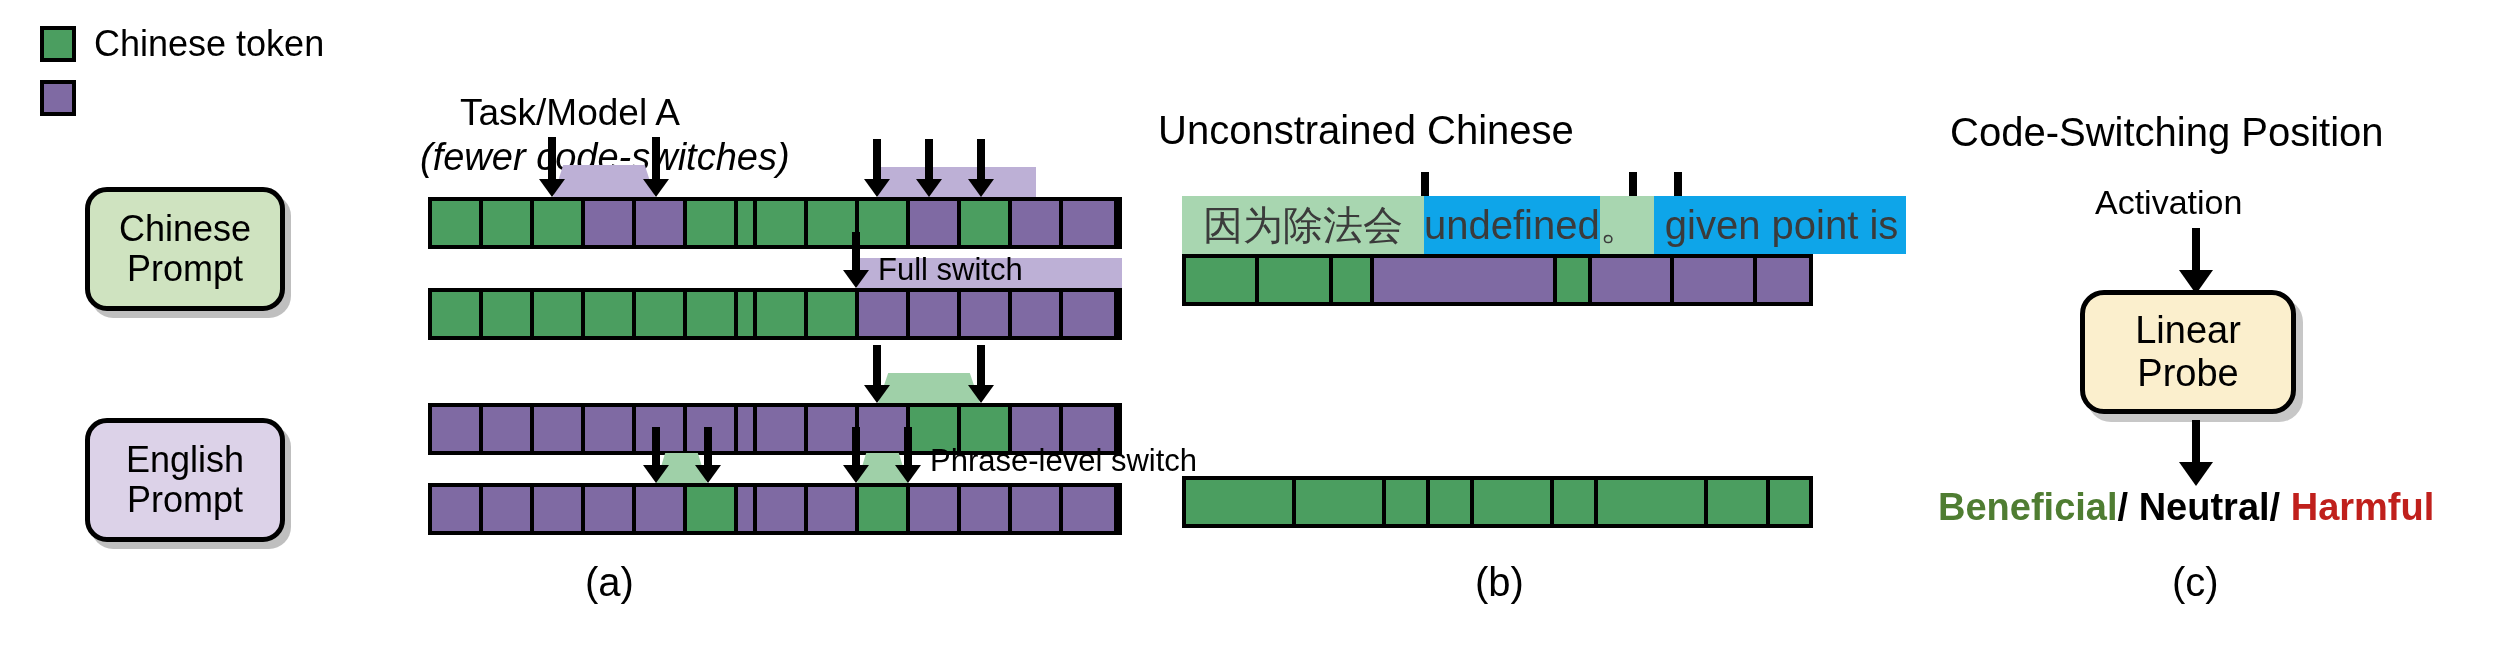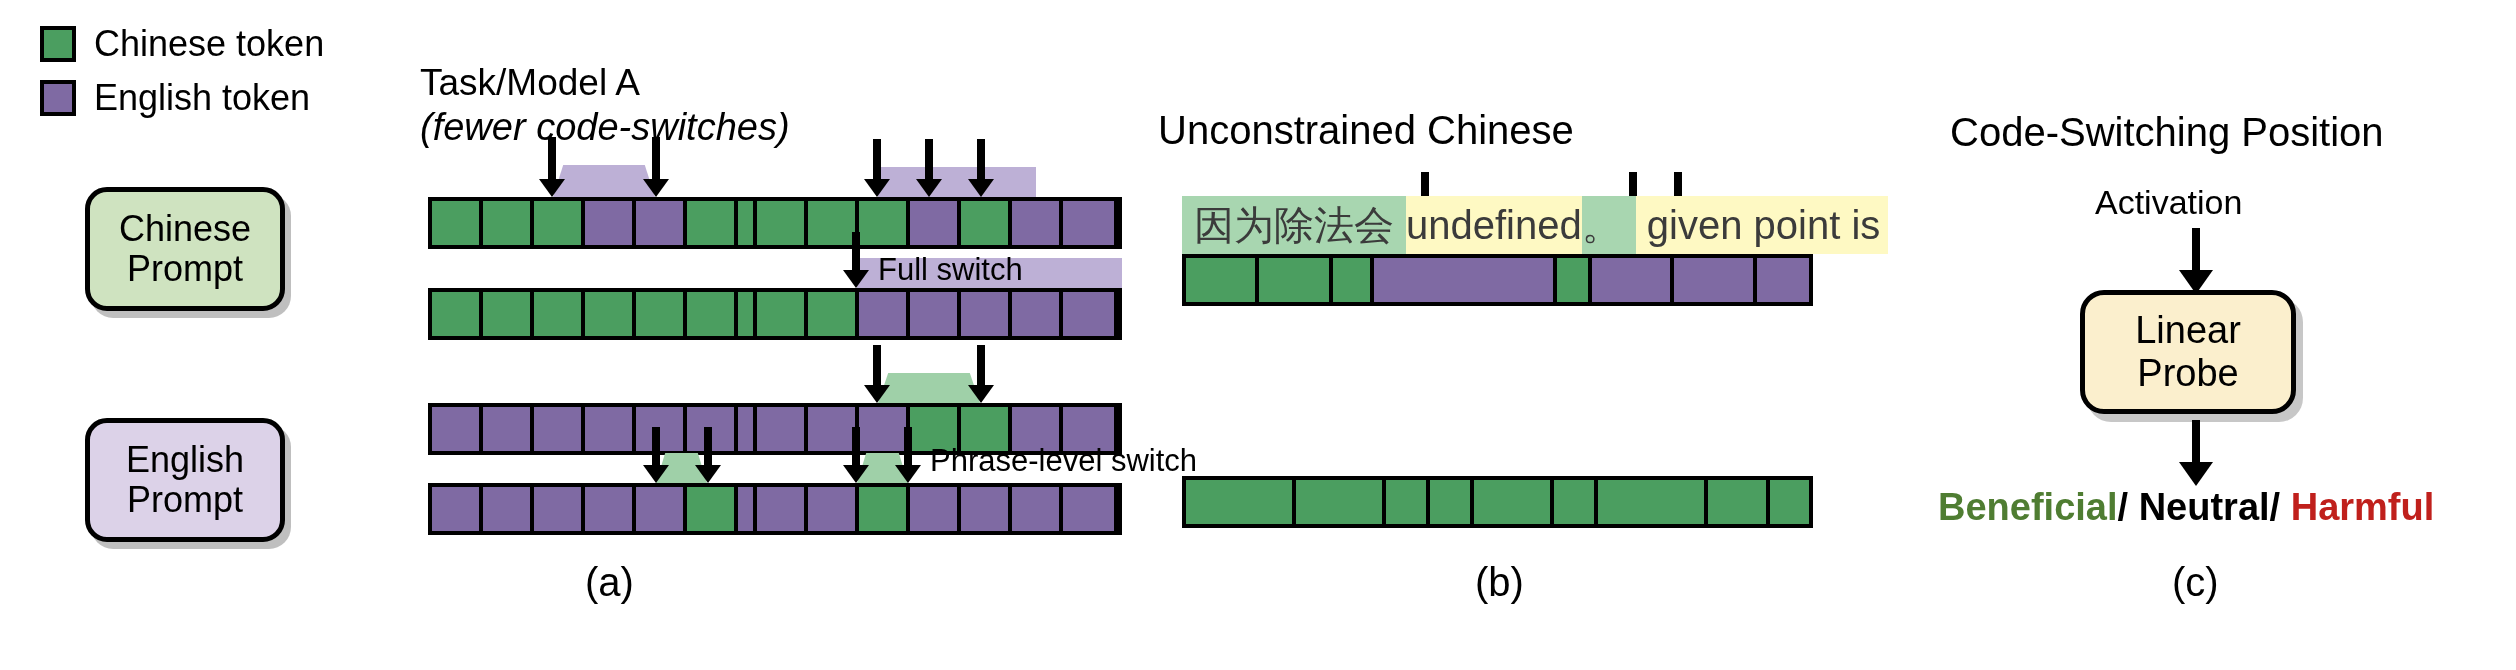--- a/index.html
+++ b/index.html
@@ -24,21 +24,21 @@
     position:absolute;box-sizing:border-box;
     border:5px solid #000;border-radius:22px;
     display:flex;flex-direction:column;align-items:center;justify-content:center;
     font-size:36px;line-height:1.12;text-align:left;
     box-shadow:6px 7px 0 rgba(0,0,0,.25);
   }
   .pill.green{background:#cfe3c0;}
   .pill.purple{background:#dcd2e8;}
 
   
-  .colhead{position:absolute;text-align:left;width:300px;}
+  .colhead{position:absolute;text-align:center;width:300px;margin-top:30px;}
   .colhead .l1{font-size:37px;white-space:nowrap;}
   .colhead .l2{font-size:38px;font-style:italic;white-space:nowrap;margin-top:2px;}
 
   
   .trow{position:absolute;display:flex;height:52px;box-sizing:border-box;
         border:4px solid #000;background:#000;}
   .tcell{height:100%;box-sizing:border-box;border-right:4px solid #000;}
   .tcell:last-child{border-right:none;}
   .tcell.g{background:#4b9e60;}
   .tcell.p{background:#7f6aa3;}
@@ -57,21 +57,21 @@
 
   .smalllbl{position:absolute;font-size:31px;white-space:nowrap;}
 
   
   .bhead{position:absolute;font-size:40px;white-space:nowrap;}
   .wrench{font-size:36px;}
   .textband{position:absolute;display:flex;align-items:center;height:58px;}
   .seg{height:100%;display:flex;align-items:center;font-size:40px;color:#3b3b3b;
        white-space:pre;box-sizing:border-box;}
   .seg.g{background:#a8d6b0;}
-  .seg.p{background:#fef9c3;}
+  .seg.p{background:#0ea5e9;}
 
   
   .cbox{
     position:absolute;box-sizing:border-box;border:5px solid #000;border-radius:24px;
     background:#fbefcd;display:flex;flex-direction:column;align-items:center;
     justify-content:center;font-size:38px;line-height:1.12;text-align:center;
     box-shadow:7px 8px 0 rgba(0,0,0,.22);
   }
   .longarr{position:absolute;width:26px;}
   .longarr .shaft{position:absolute;left:9px;top:0;width:8px;background:#000;}
@@ -92,21 +92,20 @@
 
 <div class="stage">
 
   <div class="legend">
     <div class="legend-row">
       <span class="sw green"></span>
       <span class="legend-label">Chinese token</span>
     </div>
     <div class="legend-row">
       <span class="sw purple"></span>
-      <span class="legend-label">English token</span>
     </div>
   </div>
 
   <div class="colhead" style="left:420px;top:62px;">
     <div class="l1">Task/Model A</div>
     <div class="l2">(fewer code-switches)</div>
   </div>
 
   <div class="pill green" style="left:85px;top:187px;width:200px;height:124px;">
     <div>Chinese</div>
@@ -268,21 +267,21 @@
   <div class="arr" style="left:1620px;top:172px;height:54px;">
     <span class="shaft" style="height:36px;"></span>
       <span class="head" style="top:36px;"></span>
   </div>
   <div class="arr" style="left:1665px;top:172px;height:54px;">
     <span class="shaft" style="height:36px;"></span>
       <span class="head" style="top:36px;"></span>
   </div>
 
   <div class="textband" style="left:1182px;top:196px;">
-    <span class="seg g" style="padding:0 12px;">因为除法会</span>
+    <span class="seg g" style="padding:0 21px;">因为除法会</span>
     <span class="seg p">undefined</span>
     <span class="seg g" style="padding:0 14px 0 0;">。</span>
     <span class="seg p" style="padding:0 8px 0 0;"> given point is</span>
   </div>
 
   <div class="trow" style="left:1182px;top:254px;width:631px;">
     <span class="tcell g" style="width:80px;"></span>
     <span class="tcell g" style="width:80px;"></span>
     <span class="tcell g" style="width:44px;"></span>
     <span class="tcell p" style="width:200px;"></span>

